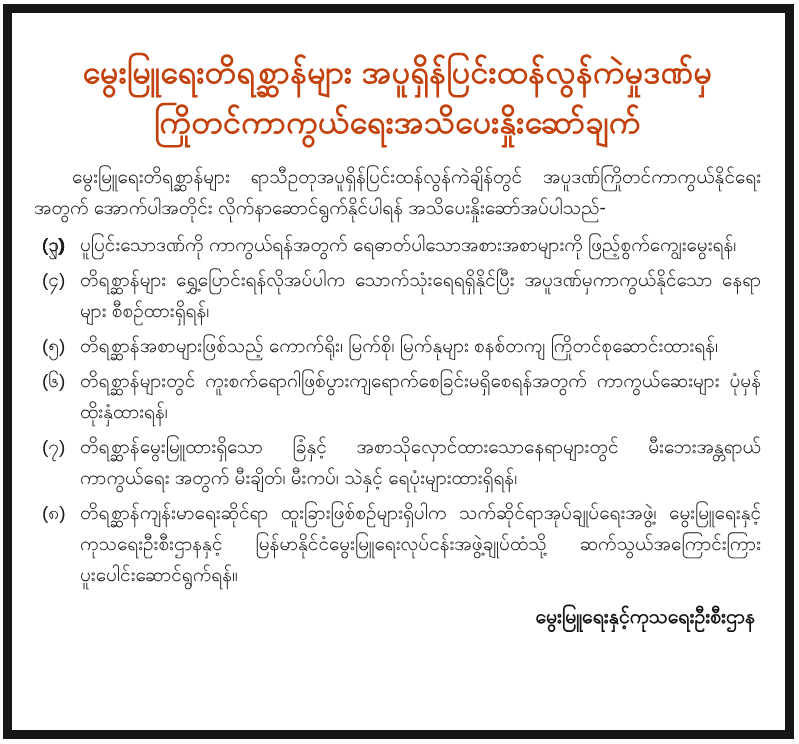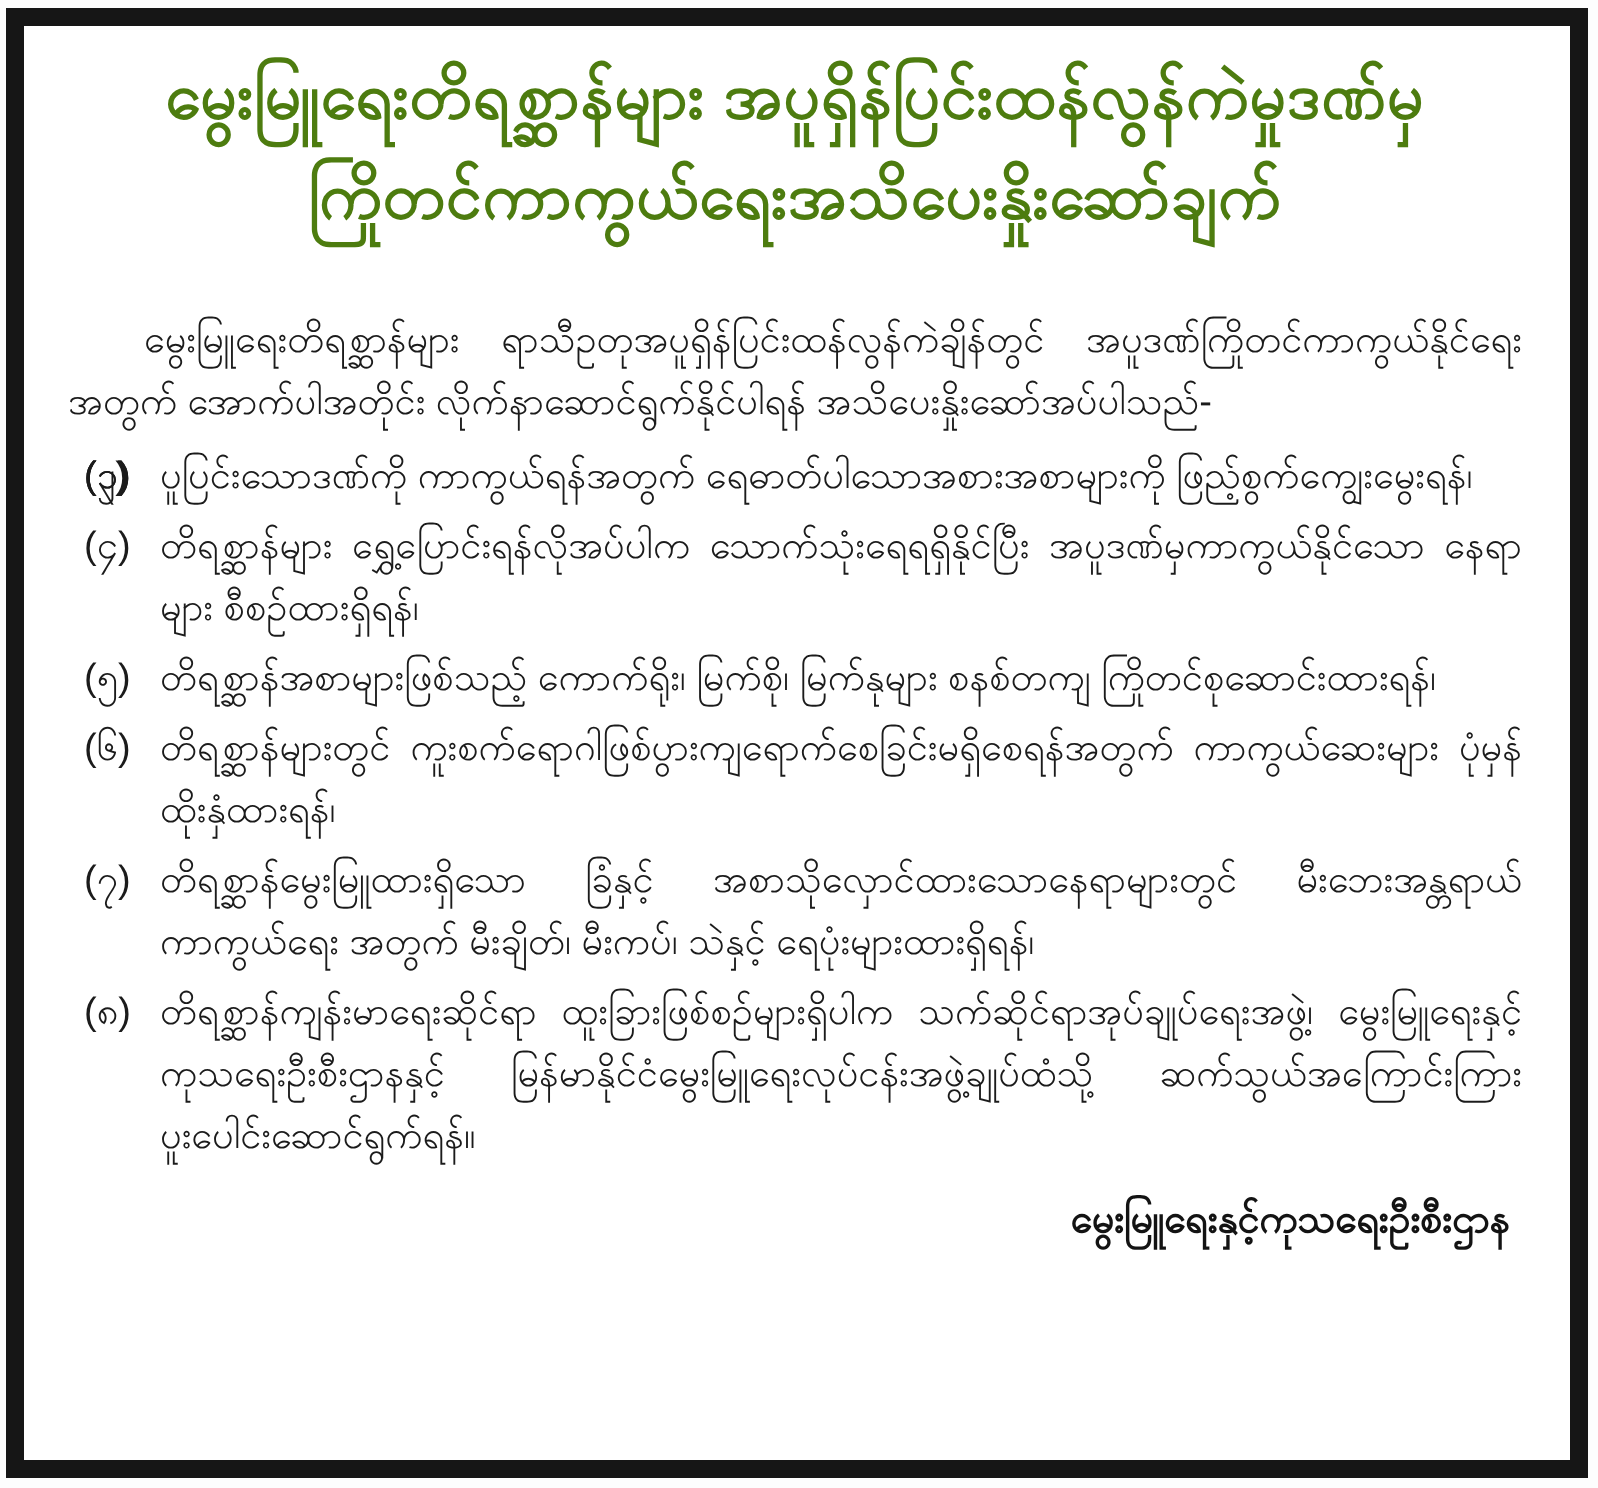--- a/index.html
+++ b/index.html
@@ -26,25 +26,25 @@
     background: #ffffff;
     padding: 10px 24px 0 22px;
     color: #1b1b1b;
   }
   .doc-title {
     text-align: center;
     font-weight: bold;
     font-size: 32px;
     line-height: 50px;
     letter-spacing: 0.5px;
-    color: #4d7c0f;
-    margin-top: 0;
+    color: #c2410c;
+    margin-top: 24px;
   }
   .intro {
-    margin-top: 32px;
+    margin-top: 14px;
     font-size: 19px;
     line-height: 31px;
     text-align: justify;
     text-indent: 38px;
   }
   .notice-list {
     margin-top: 6px;
   }
   .item {
     position: relative;

